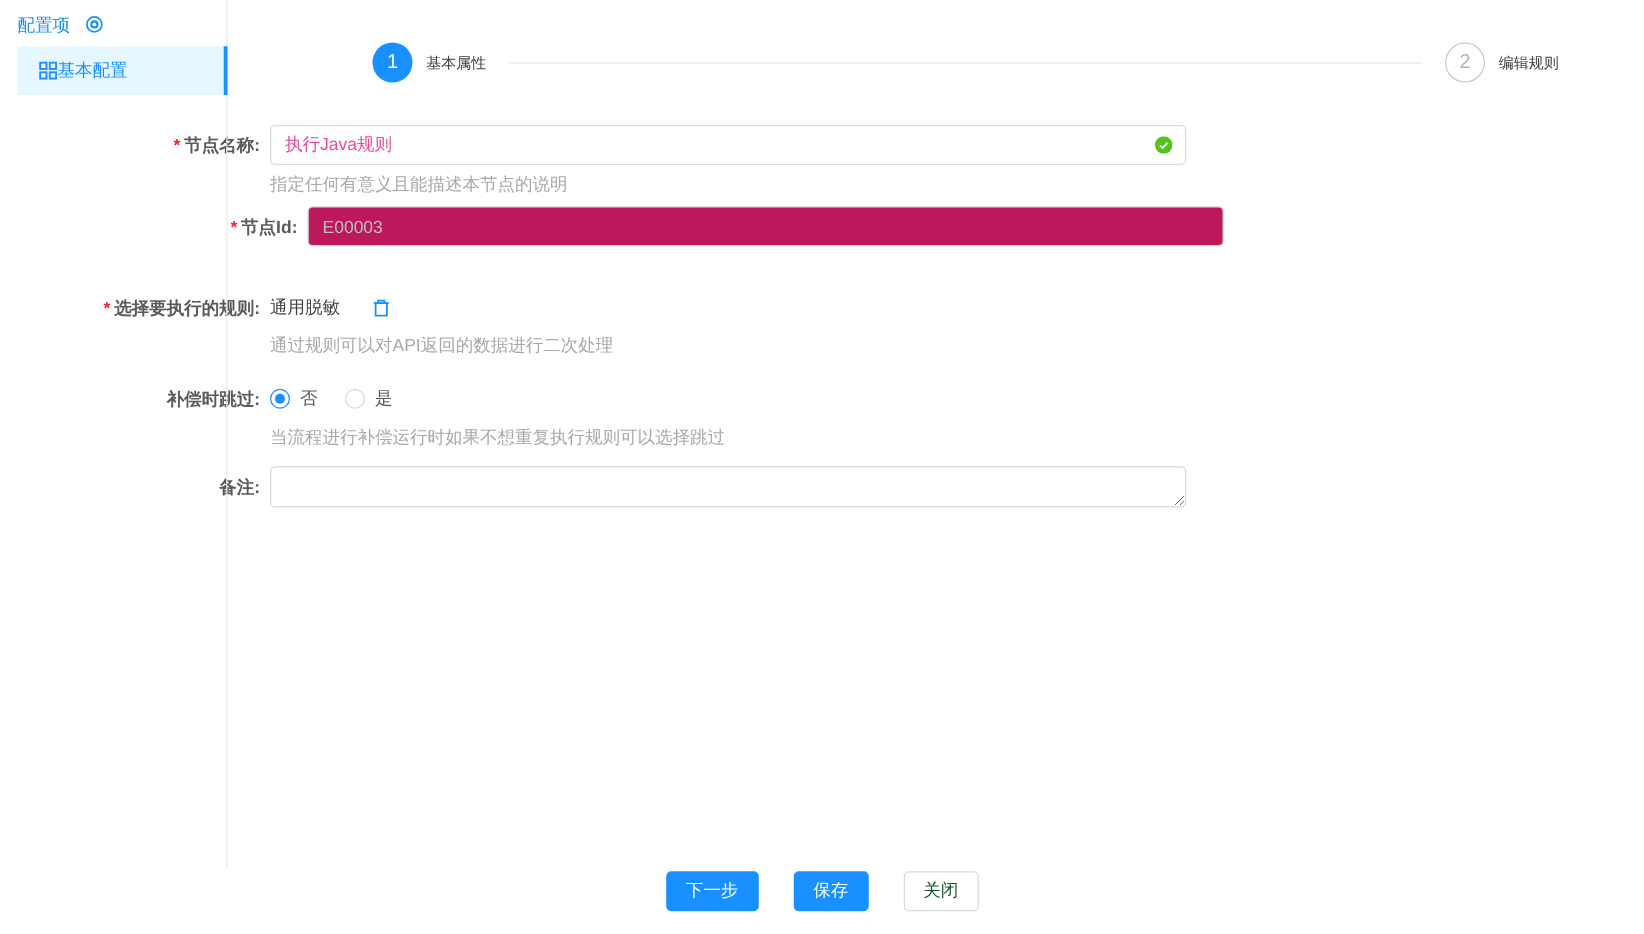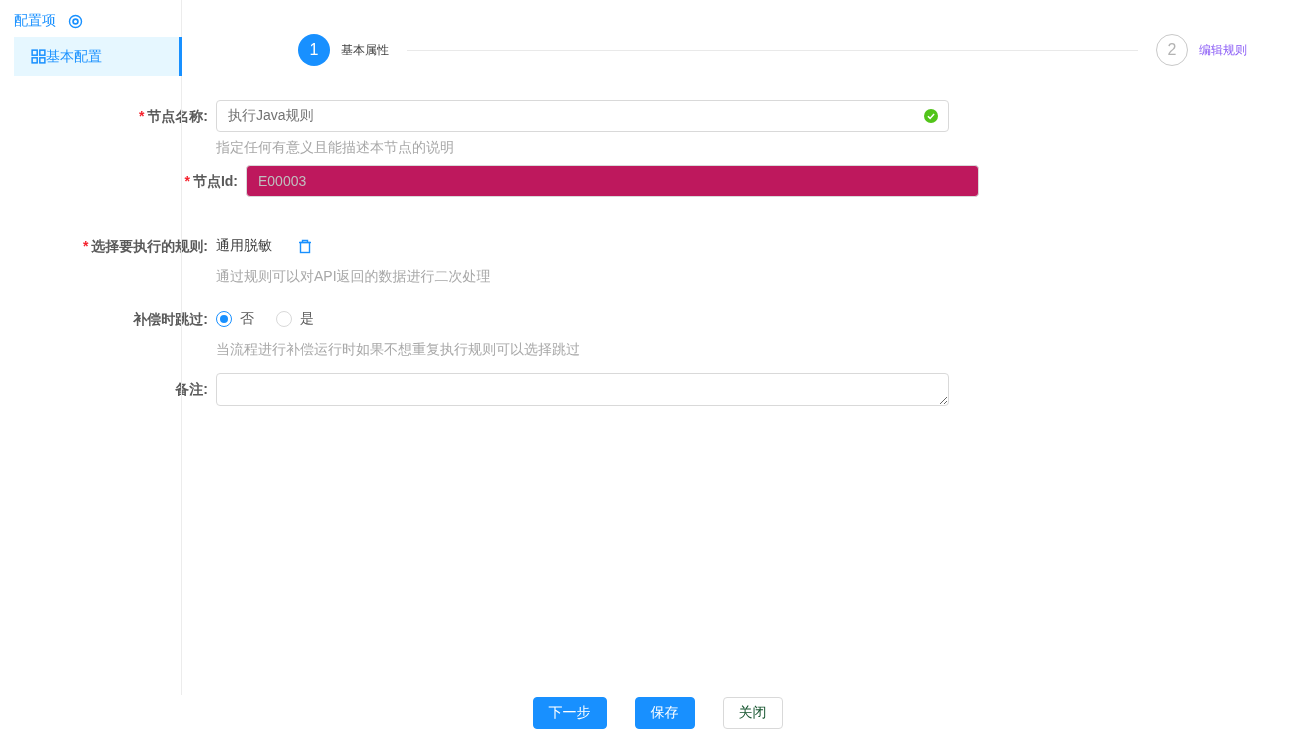--- a/index.html
+++ b/index.html
@@ -4,51 +4,51 @@
 <style>
   * { margin:0; padding:0; box-sizing:border-box; }
   html,body { width:1315px; height:747px; background:#fff; overflow:hidden;
     font-family:"Liberation Sans","DejaVu Sans",sans-serif; font-size:14px; color:#5a5a5a; }
   body { position:relative; }
 
   
   .sidebar { position:absolute; left:0; top:0; width:182px; height:695px;
     border-right:1px solid #ececec; }
   .sidebar-title { margin:12px 0 0 14px; color:#1890ff; font-size:14px;
-    display:flex; align-items:center; gap:12px; }
+    display:flex; align-items:flex-start; gap:12px; }
   .sidebar-item { margin-top:7px; margin-left:14px; height:39px; width:168px;
     background:#e6f7ff; display:flex; align-items:center; 
     padding-left:17px; color:#1890ff; border-right:3px solid #1890ff; cursor:pointer; }
   .sidebar-item .icon { display:flex; align-items:center; }
 
   
   .main { margin-left:182px; padding-top:34px; }
 
   
   .steps { display:flex; align-items:center; margin-left:116px; margin-right:68px; }
   .step { display:flex; align-items:center; flex:none; }
   .step-circle { width:32px; height:32px; border-radius:50%; display:flex;
     align-items:center; justify-content:center; font-size:16px; }
   .step.active .step-circle { background:#1890ff; color:#fff; }
   .step.wait .step-circle { background:#fff; border:1px solid #c9c9c9; color:#b3b3b3; }
   .step-title { margin-left:11px; font-size:12px; }
   .step.active .step-title { color:#404040; }
-  .step.wait .step-title { color:#8b5cf6; }
+  .step.wait .step-title { color:#404040; }
   .step-tail { flex:1; height:1px; background:#e9e9e9; margin:0 18px; }
 
   
   .form { margin-left:-182px; margin-top:34px; }
   .form-row { display:flex; align-items:flex-start; }
   .form-label { width:216px; text-align:right; padding-right:8px; line-height:32px;
     color:#5a5a5a; flex:none; white-space:nowrap;font-weight:bold; }
   .req { color:#f5222d; margin-right:3px; }
   .control { width:733px; }
   .input-wrap { position:relative; width:733px; }
   .input { width:733px; height:32px; border:1px solid #d9d9d9; border-radius:4px;
-    padding:0 30px 0 11px; font-size:14px; color:#737373; background:#fff; outline:none;
+    padding:0 30px 0 11px; font-size:14px; color:#ec4899; background:#fff; outline:none;
     font-family:"Liberation Sans","DejaVu Sans",sans-serif; }
   .input.disabled { background:#be185d; color:#bfbfbf; padding-right:11px; }
   .success-icon { position:absolute; right:11px; top:9px; width:14px; height:14px; }
   .helper { margin-top:5px; color:#a8a8a8; font-size:14px; line-height:20px; }
   .gap-sm { margin-top:8px;padding-left:30px; }
   .gap-lg { margin-top:34px; }
   .gap-md { margin-top:18px; }
   .gap-tx { margin-top:14px; }
 
   .rule-line { display:flex; align-items:center; height:22px; margin-top:4px; }

